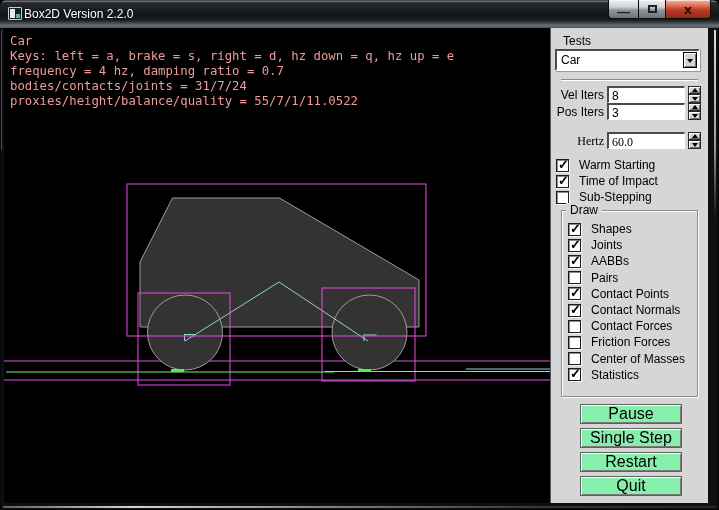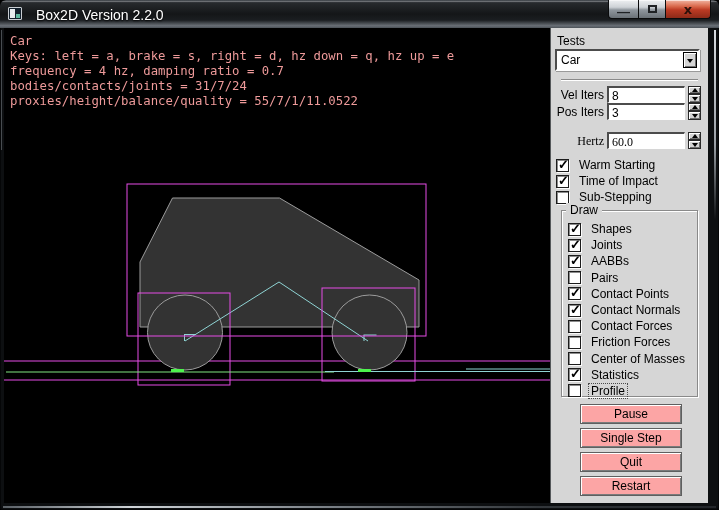--- a/index.html
+++ b/index.html
@@ -13,21 +13,21 @@
   
   .titlebar{position:absolute;left:0;top:0;width:719px;height:28px;
     background:linear-gradient(180deg,#4a4f55 0,#26292c 12%,#141618 50%,#1b1e21 72%,#6a7077 92%,#4b5157 100%);
     border-radius:6px 6px 0 0;}
   .titlebar::before{content:"";position:absolute;left:1px;right:1px;top:1px;height:1px;
     background:rgba(255,255,255,.25);}
   .app-icon{position:absolute;left:8px;top:7px;width:14px;height:13px;
     background:#13202c;border:1px solid #c9ced3;border-radius:1px;}
   .app-icon .px1{position:absolute;left:1px;top:1px;width:5px;height:9px;background:#e8ecef;}
   .app-icon .px2{position:absolute;right:1px;bottom:1px;width:4px;height:4px;background:#5fb8a0;}
-  .title-text{position:absolute;left:36px;top:7px;font-size:14px;color:#fff;
+  .title-text{position:absolute;left:24px;top:7px;font-size:12px;color:#fff;
     text-shadow:0 1px 2px #000;white-space:nowrap;}
   .caption-buttons{position:absolute;top:0;right:8px;display:flex;height:19px;}
   .cap-btn{position:relative;height:19px;border:1px solid #0a0b0c;border-top:none;
     display:flex;align-items:center;justify-content:center;
     background:linear-gradient(180deg,#eef0f2 0,#cdd2d6 40%,#8f969d 55%,#6b7278 100%);
     box-shadow:inset 0 1px 0 rgba(255,255,255,.6);}
   .cap-btn.min{width:31px;border-radius:0 0 0 4px;}
   .cap-btn.max{width:27px;border-left:none;}
   .cap-btn.close{width:45px;border-left:none;border-radius:0 0 4px 0;
     background:linear-gradient(180deg,#f2b5a2 0,#d9694c 35%,#bc3b24 55%,#8e2a18 100%);}
@@ -45,21 +45,21 @@
   .aabb{stroke:var(--aabb,#E64DE6);stroke-width:1;fill:none;}
   .body-shape{fill:var(--body-fill,#333);stroke:var(--body-outline,#9C9C9C);stroke-width:1;}
   .joint{stroke:var(--joint,#8FD4D4);stroke-width:1;fill:none;}
   .ground{stroke:var(--static-ground,#80E680);stroke-width:1;}
   .contact{fill:var(--contact,#4DF24D);}
 
   
   .panel{position:absolute;left:550px;top:28px;width:158px;height:475px;
     background:var(--panel-bg,#D6D6D6);border-left:1px solid #55585a;
     font-size:12px;color:#000;}
-  .tests-label{position:absolute;left:6px;top:6px;}
+  .tests-label{position:absolute;left:12px;top:6px;}
   .dropdown{position:absolute;left:4px;top:21px;width:145px;height:22px;background:#fff;
     border-top:2px solid #4c4c4c;border-left:2px solid #4c4c4c;
     border-bottom:2px solid #fff;border-right:2px solid #fff;
     box-shadow:1px 1px 0 #9a9a9a;}
   .dropdown .dd-text{position:absolute;left:4px;top:2px;}
   .dd-btn{position:absolute;right:1px;top:1px;width:14px;height:16px;background:#d4d4d4;
     border:1px solid #000;box-shadow:inset 1px 1px 0 #fff,inset -1px -1px 0 #6e6e6e;
     display:flex;align-items:center;justify-content:center;}
   .dd-btn::after{content:"";width:0;height:0;border:3px solid transparent;border-top:4px solid #000;margin-top:4px;}
   .separator{position:absolute;left:10px;top:51px;width:137px;height:2px;
@@ -88,23 +88,23 @@
   .cblabel{margin-left:7px;white-space:nowrap;padding:0 2px;border:1px dotted transparent;}
   .cbrow.focused .cblabel{border:1px dotted #4a4a4a;}
 
   .toggles{position:absolute;left:5px;top:129px;}
   .groupbox{position:absolute;left:10px;top:182px;width:137px;height:187px;
     border:1px solid #8a8a8a;box-shadow:1px 1px 0 #fff,inset 1px 1px 0 #fff;}
   .legend{position:absolute;left:4px;top:-8px;background:var(--panel-bg,#D6D6D6);padding:0 4px;}
   .draw-items{position:absolute;left:6px;top:10px;}
 
   .buttons{position:absolute;left:29px;top:376px;width:102px;}
-  .action-button{width:102px;height:20px;margin-bottom:4px;background:#fca5a5;
+  .action-button{width:102px;height:20px;margin-bottom:4px;background:#86efac;
     border:1px solid #5f5f5f;box-shadow:inset 1px 1px 0 #fff,inset -1px -1px 0 #7a7a7a;
-    display:flex;align-items:center;justify-content:center;font-size:12px;cursor:default;}
+    display:flex;align-items:center;justify-content:center;font-size:16px;cursor:default;}
 
   
   .bottom-sheen{position:absolute;left:3px;right:3px;bottom:2px;height:2px;
     background:linear-gradient(90deg,#5a6066,#cfd4d8 18%,#7c8288 45%,#33373b 75%,#23262a);}
   .right-sheen{position:absolute;right:3px;top:30px;width:2px;height:190px;
     background:linear-gradient(180deg,#d8dce0,#9aa0a6 60%,rgba(40,44,48,0));}
   .left-sheen{position:absolute;left:1px;top:30px;width:1px;height:120px;background:#6f757b;opacity:.6;}
 </style>
 </head>
 <body>
@@ -268,31 +268,27 @@
           <label class="cbrow">
     <span class="cb"></span>
     <span class="cblabel">Center of Masses</span>
   </label>
           <label class="cbrow checked">
     <span class="cb">
               <span class="tick">✓</span>
             </span>
     <span class="cblabel">Statistics</span>
   </label>
-          <label class="cbrow focused">
-    <span class="cb"></span>
-    <span class="cblabel">Profile</span>
-  </label>
         </div>
     </div>
 
     <div class="buttons">
         <div class="action-button">Pause</div>
         <div class="action-button">Single Step</div>
+        <div class="action-button">Restart</div>
         <div class="action-button">Quit</div>
-        <div class="action-button">Restart</div>
       </div>
   </div>
 
   <div class="bottom-sheen"></div>
   <div class="right-sheen"></div>
   <div class="left-sheen"></div>
 </div>
 
 </body></html>

